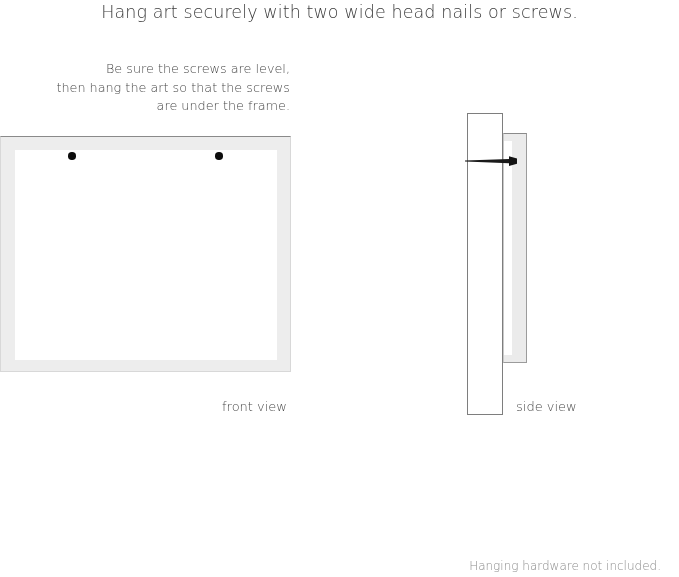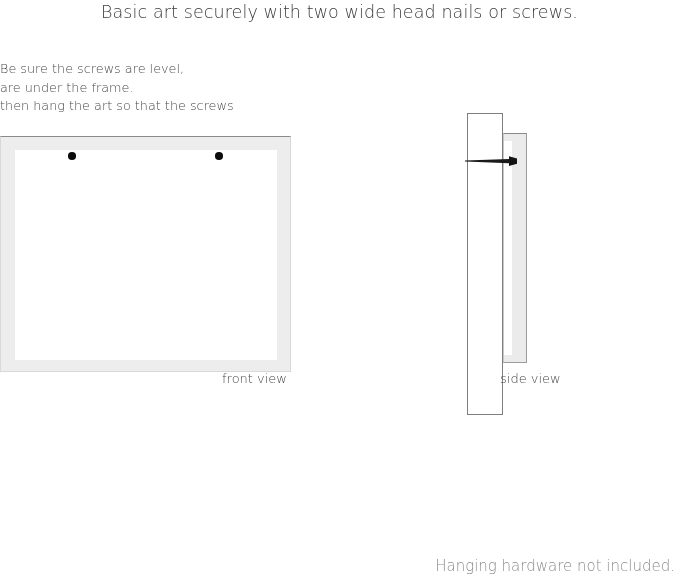--- a/index.html
+++ b/index.html
@@ -37,57 +37,58 @@
     letter-spacing: 0.1px;
     line-height: 24px;
   }
 
   .caption {
     position: absolute;
     font-size: 12.8px;
     font-weight: 300;
     color: #4a4a4a;
     line-height: 18.5px;
-    text-align: left;
+    text-align: right;
     white-space: nowrap;
   }
   .caption-left {
     left: 0px;
     top: 60px;
     width: 290px;
   }
   .caption-right {
     left: 400px;
     top: 60px;
     width: 170px;
   }
   .caption .cline { display: block; }
 
   .view-label {
     position: absolute;
     font-size: 13px;
     font-weight: 300;
     color: #4a4a4a;
     white-space: nowrap;
+    margin-top: 28px;
   }
   .label-front {
     left: 222px;
     top: 371px;
   }
   .label-side {
-    left: 500px;
+    left: 516px;
     top: 371px;
   }
 
   .footer {
     position: absolute;
-    right: 4px;
+    right: 18px;
     bottom: 4px;
     text-align: right;
-    font-size: 15px;
+    font-size: 12px;
     font-weight: 300;
     color: #8d8d8d;
     line-height: 14.5px;
     white-space: nowrap;
   }
   .footer .cline { display: block; }
 
   
   .front-view {
     position: absolute;
@@ -173,26 +174,26 @@
     height: 14px;
     overflow: visible;
   }
   .nail svg { display: block; }
 </style>
 </head>
 <body>
 
 <div class="stage">
 
-  <div class="title">Basic art securely with two wide head nails or screws.</div>
+  <div class="title">Hang art securely with two wide head nails or screws.</div>
 
   <div class="caption caption-left">
     <span class="cline">Be sure the screws are level,</span>
+    <span class="cline">then hang the art so that the screws</span>
     <span class="cline">are under the frame.</span>
-    <span class="cline">then hang the art so that the screws</span>
   </div>
 
   <div class="caption caption-right">
   </div>
 
   <div class="front-view">
     <div class="front-frame"></div>
     <div class="front-mat"></div>
     <div class="screw-dot screw-1"></div>
     <div class="screw-dot screw-2"></div>

